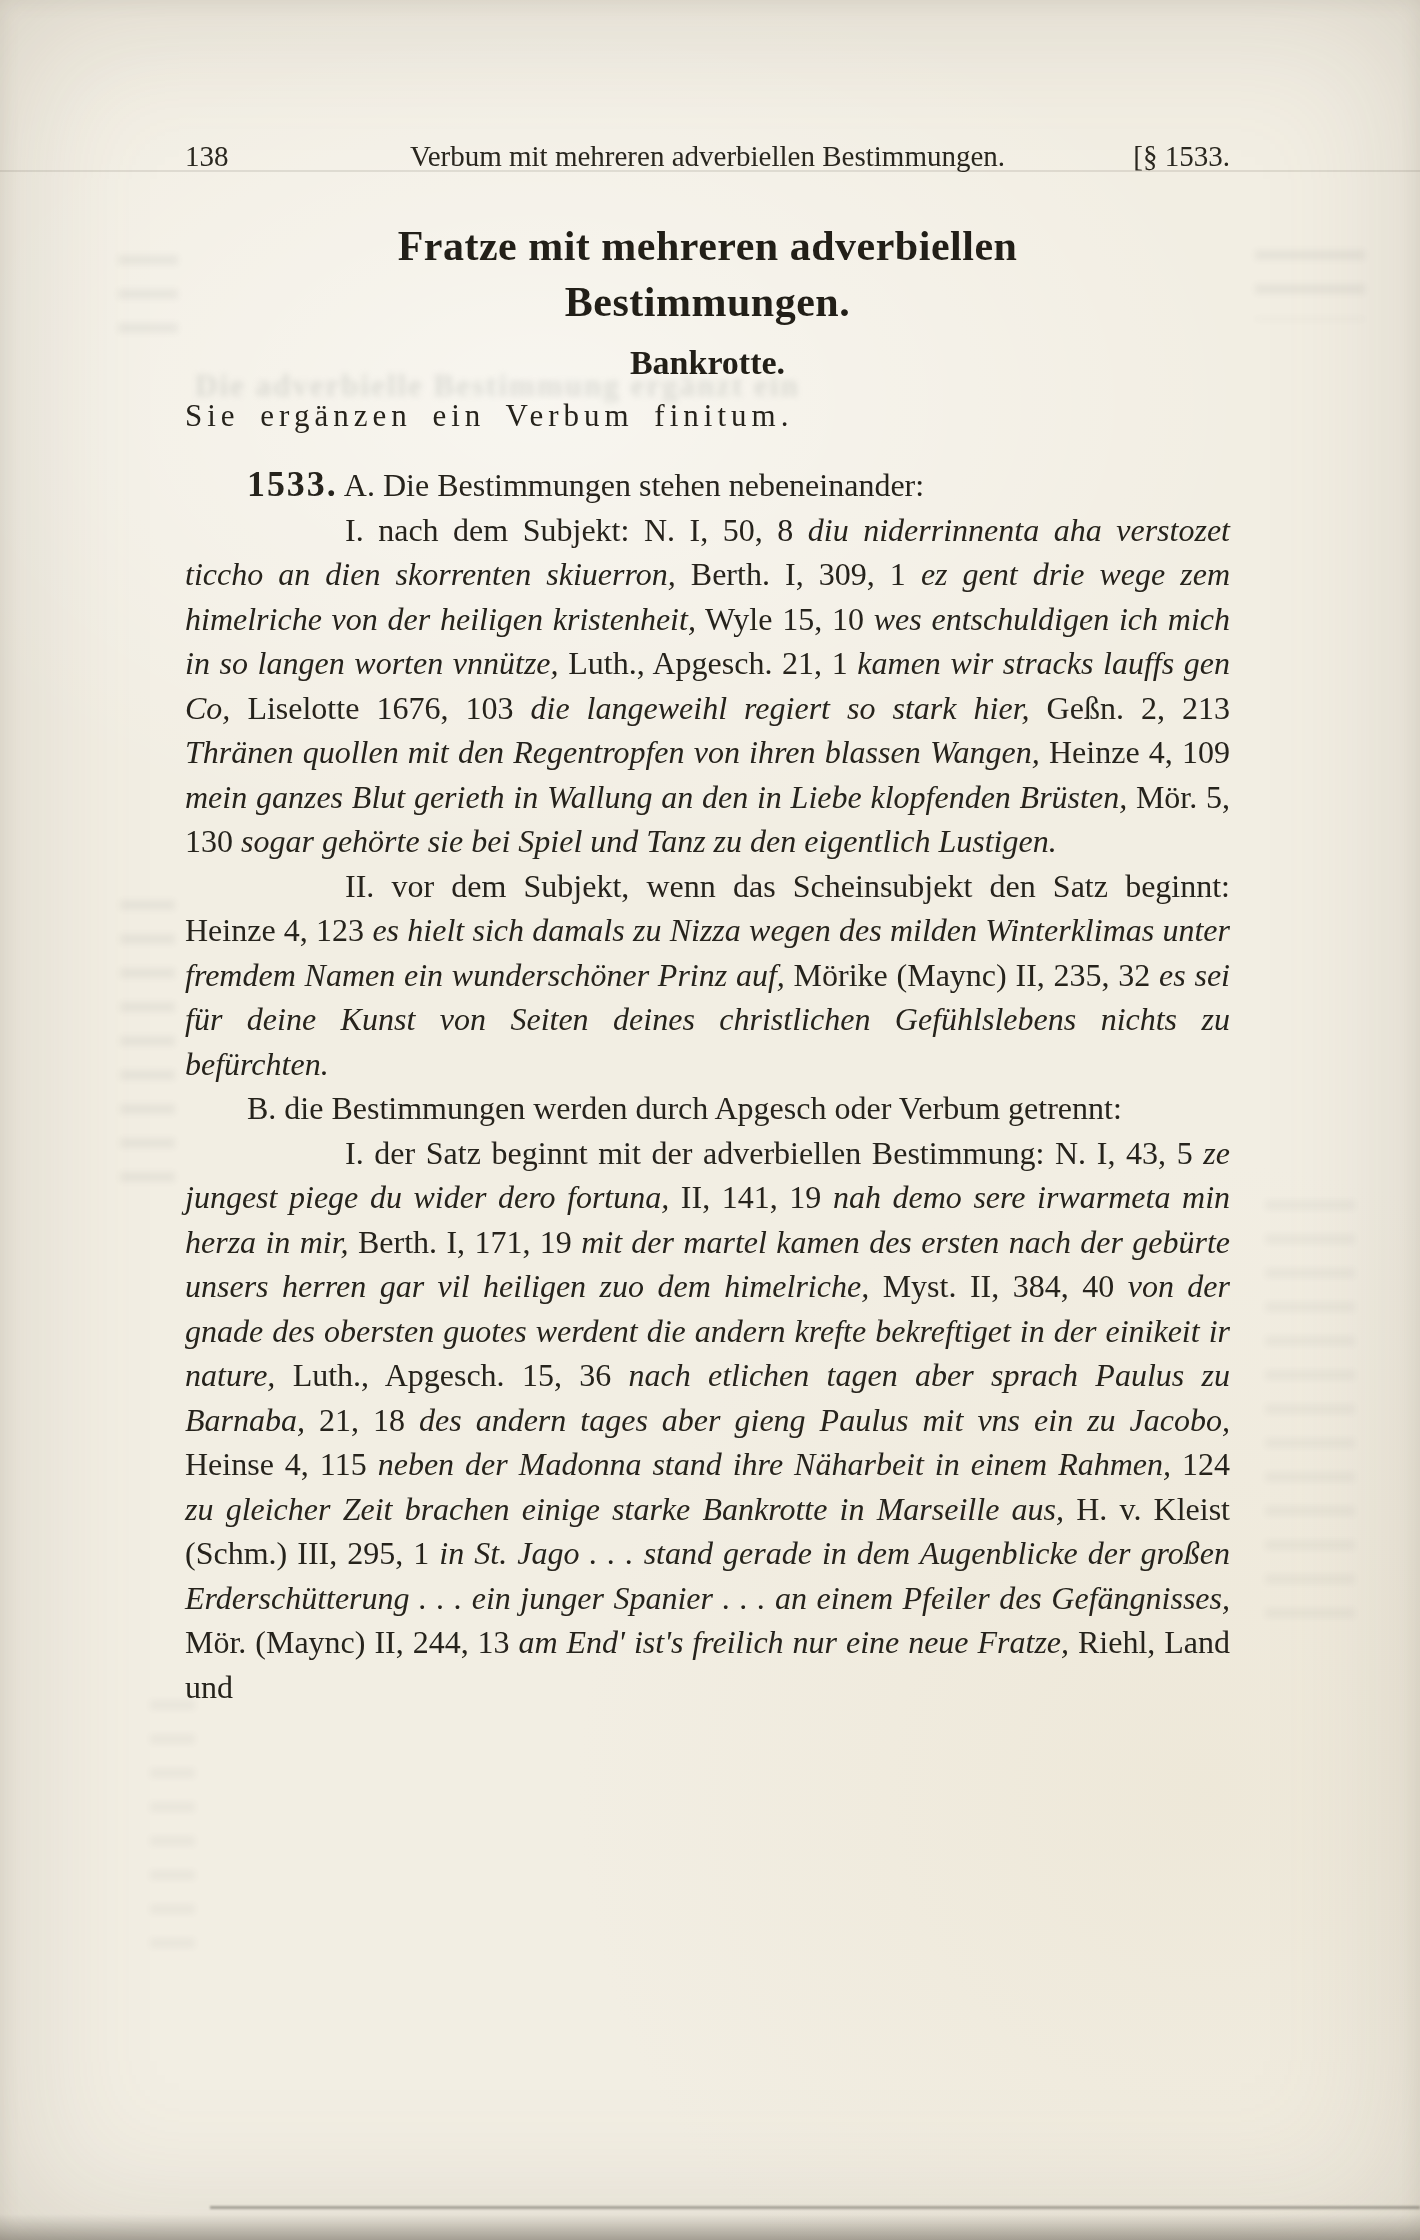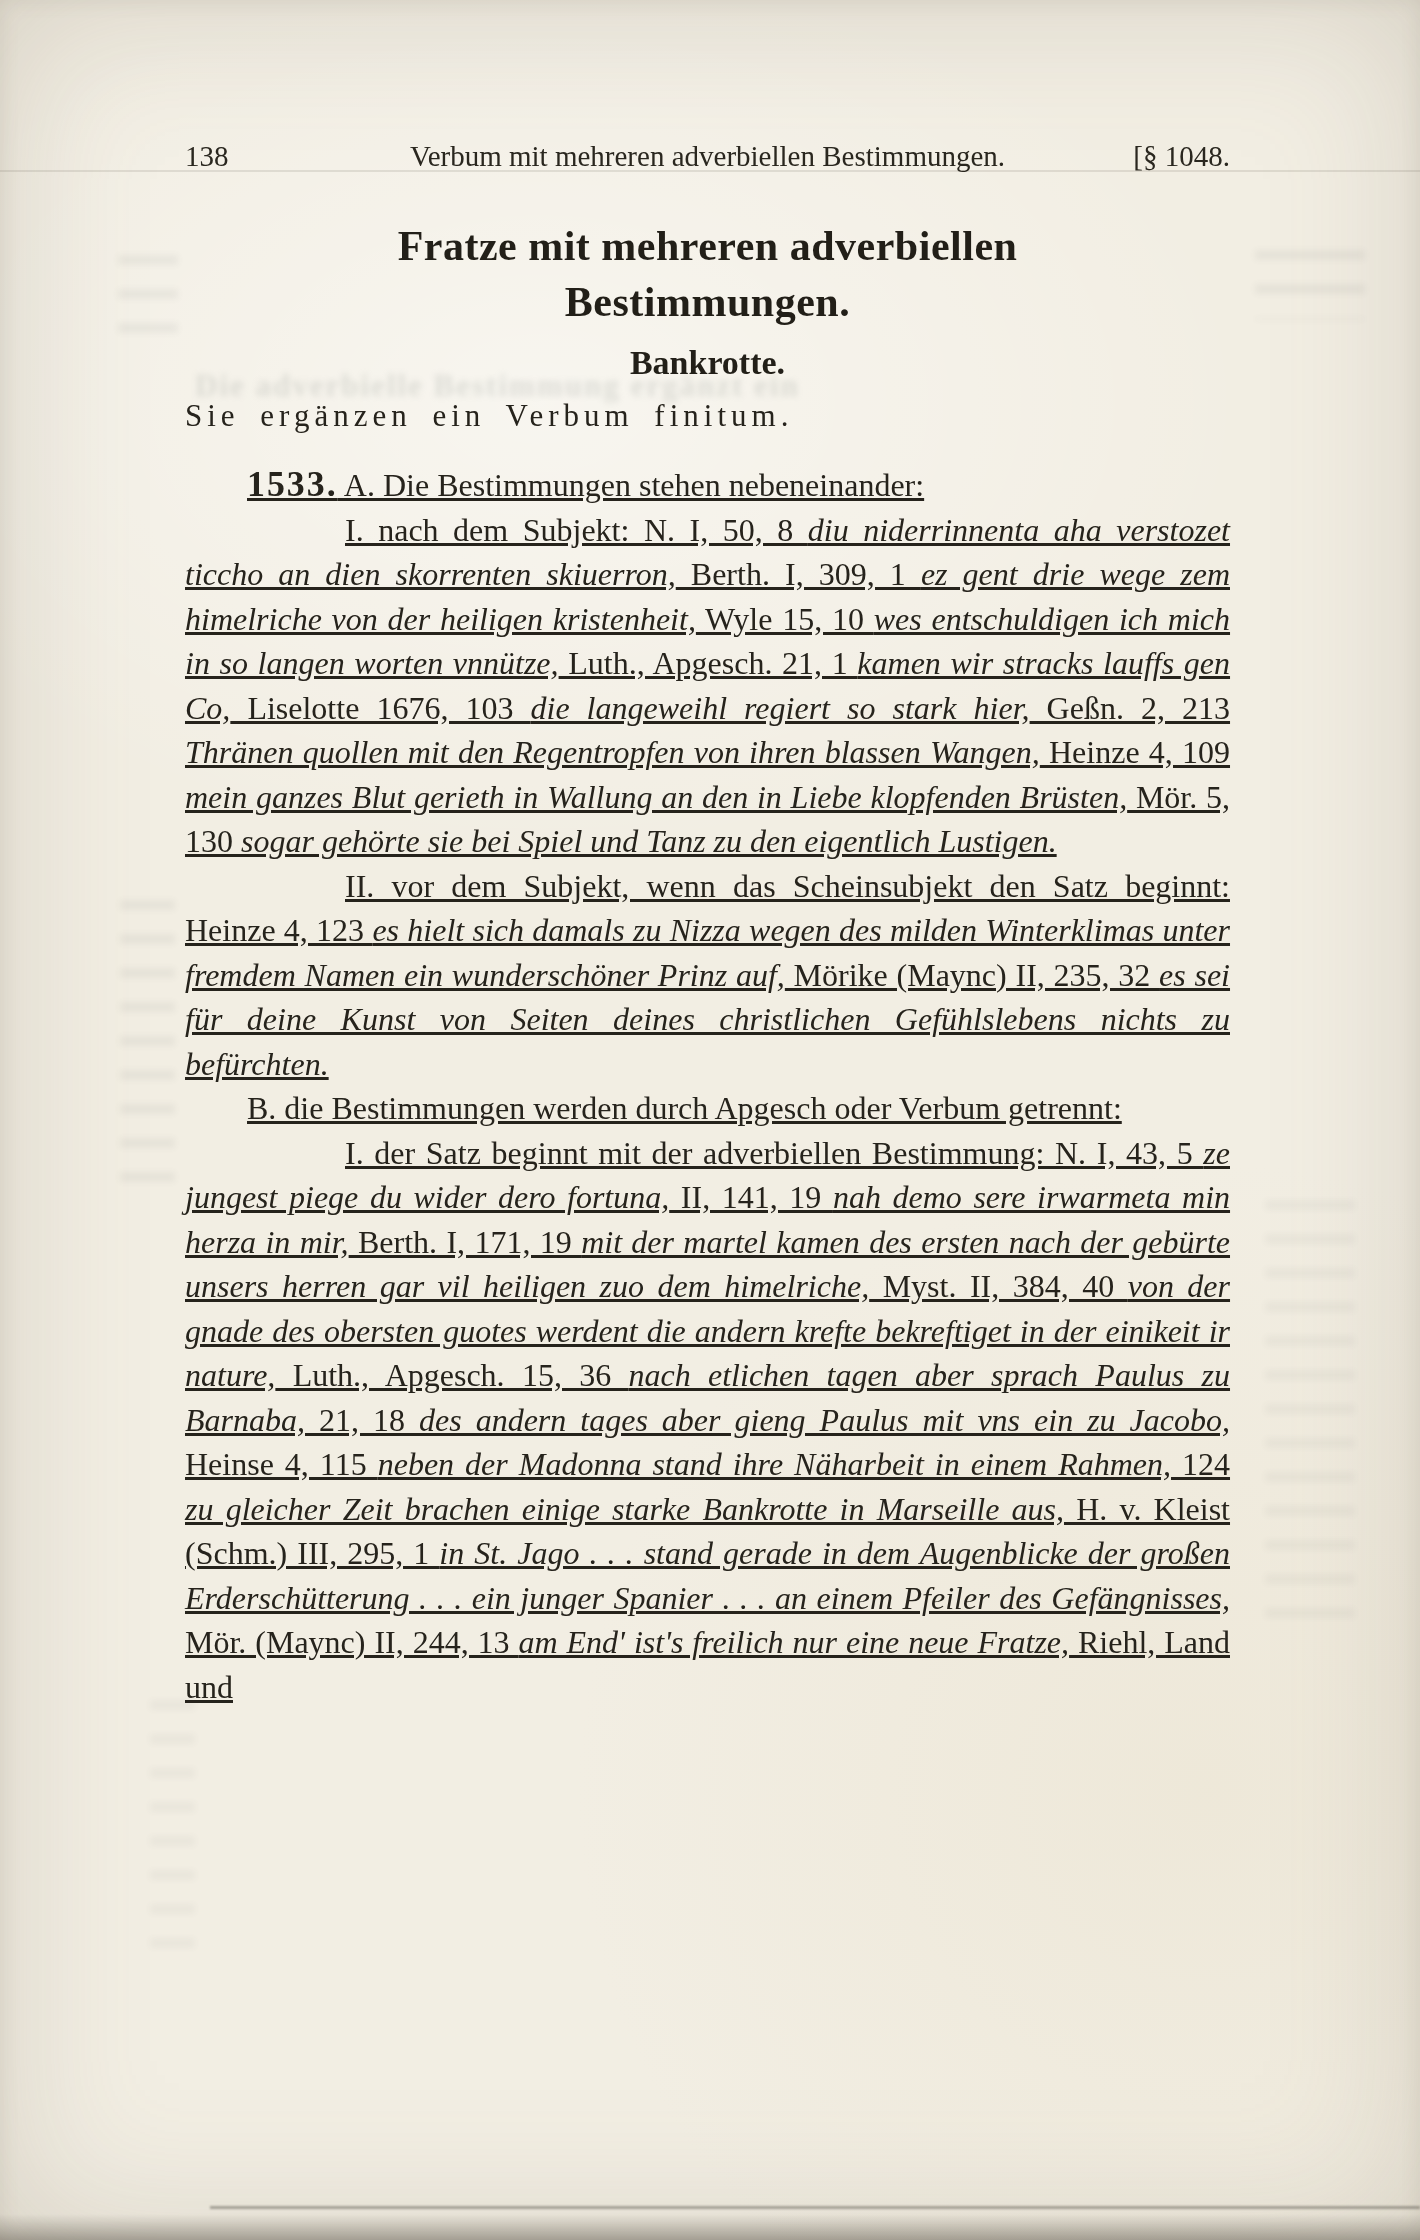--- a/index.html
+++ b/index.html
@@ -82,21 +82,21 @@
     font-size: 31px; letter-spacing: 5px; word-spacing: 8px;
     color: #26231c;
   }
 
   
   .text-block {
     position: absolute; top: 462px; left: 185px; width: 1045px;
     font-size: 32px; line-height: 44.5px; text-align: justify;
     color: #26231c;
   }
-  .para { text-indent: 62px; text-decoration: underline; }
+  .para { text-indent: 62px; }
   .para.indent-2 { text-indent: 160px; }
   .seg-italic { font-style: italic; }
   .seg-bold-number { font-weight: bold; font-size: 1.12em; letter-spacing: 2px; }
 </style>
 </head>
 <body>
 
 <div class="page">
 
   <div class="scan-line-top"></div>
@@ -105,21 +105,21 @@
   <div class="smudge smudge-2"></div>
   <div class="smudge smudge-3"></div>
   <div class="smudge smudge-4"></div>
   <div class="smudge smudge-5"></div>
 
   <div class="ghost-line">Die adverbielle Bestimmung ergänzt ein</div>
 
   <header class="running-head">
     <span class="page-number">138</span>
     <span class="running-title">Verbum mit mehreren adverbiellen Bestimmungen.</span>
-    <span class="section-ref">[§ 1048.</span>
+    <span class="section-ref">[§ 1533.</span>
   </header>
 
   <h1 class="title">
     <span class="title-line">Fratze mit mehreren adverbiellen</span>
     <span class="title-line">Bestimmungen.</span>
   </h1>
 
   <h2 class="subtitle">Bankrotte.</h2>
 
   <p class="lead">Sie ergänzen ein Verbum finitum.</p>

